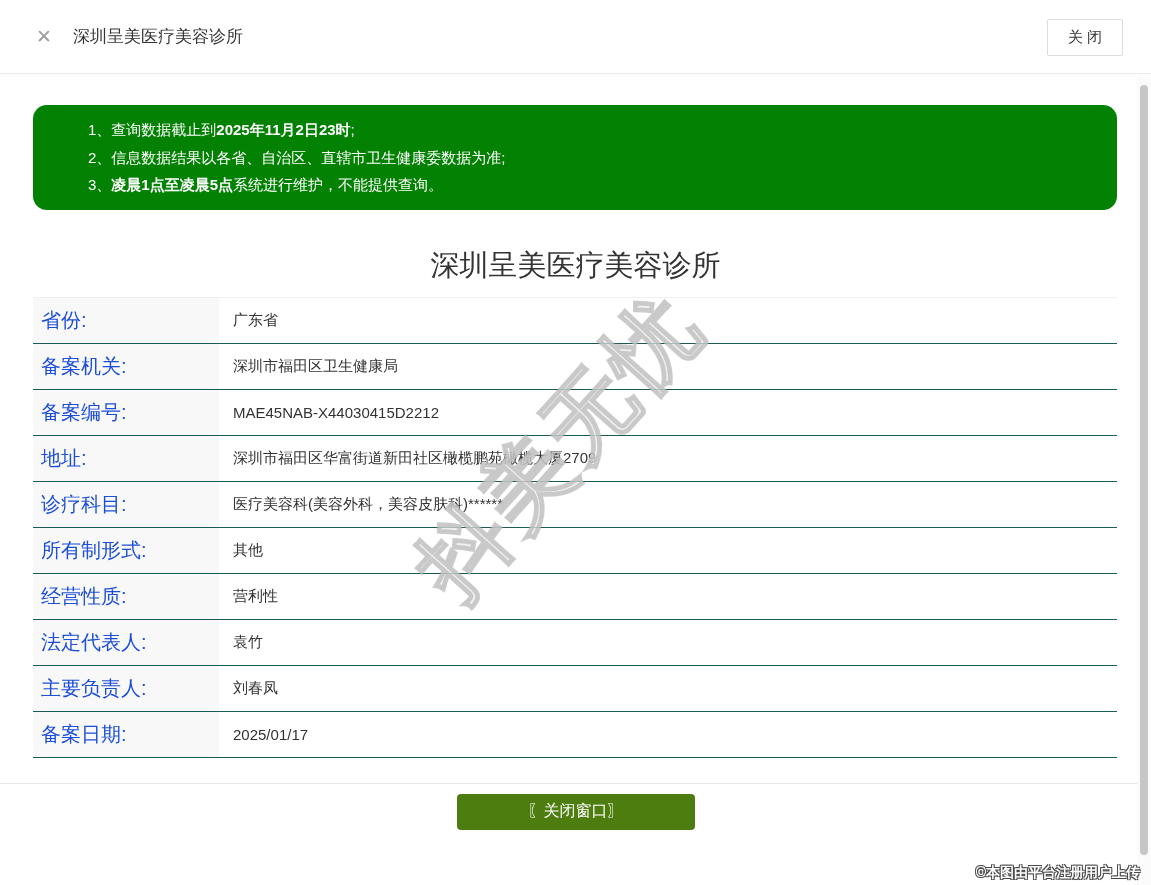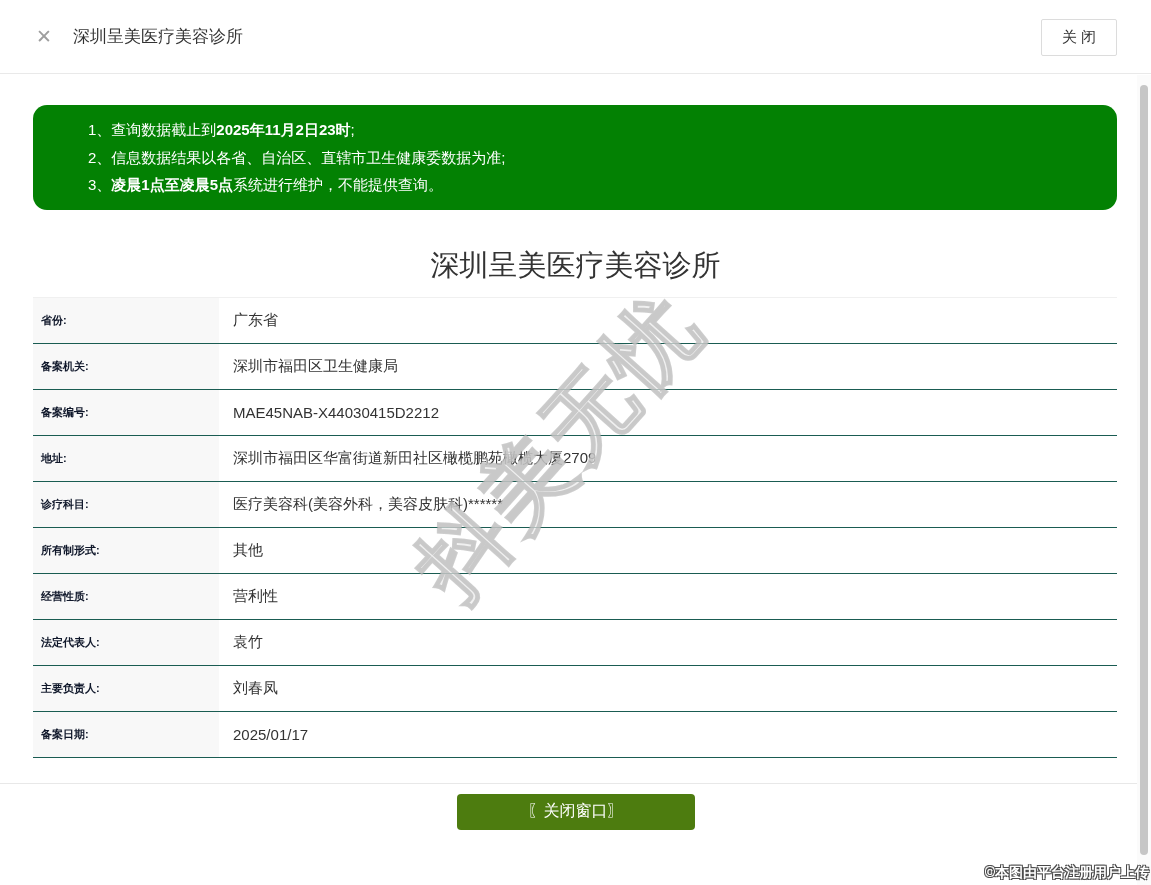--- a/index.html
+++ b/index.html
@@ -30,21 +30,21 @@
     line-height: 1;
   }
   .header-title {
     margin-left: 21px;
     font-size: 17px;
     font-weight: 400;
     color: #333;
   }
   .header-close-btn {
     position: absolute;
-    right: 34px;
+    right: 28px;
     top: 19px;
     width: 76px;
     height: 37px;
     background: #fff;
     border: 1px solid #dcdcdc;
     border-radius: 2px;
     font-size: 15px;
     color: #333;
     cursor: pointer;
     font-family: inherit;
@@ -82,24 +82,23 @@
     height: 46px;
     border-bottom: 1px solid #1a5c52;
     align-items: stretch;
   }
   .cell-label {
     width: 186px;
     background: #f8f8f8;
     display: flex;
     align-items: center;
     padding-left: 8px;
-    font-size: 11px;
-    color: #0f172a;
+    font-size: 20px;
+    color: #1d4ed8;
     flex-shrink: 0;
-    font-weight: bold;
   }
   .cell-value {
     flex: 1;
     display: flex;
     align-items: center;
     padding-left: 14px;
     font-size: 15px;
     color: #333;
   }
 
@@ -137,21 +136,21 @@
     letter-spacing: 5px;
     white-space: nowrap;
     color: rgba(255, 255, 255, 0.55);
     -webkit-text-stroke: 2px rgba(175, 175, 175, 0.6);
     text-shadow: 0 0 1px rgba(160,160,160,0.35);
     pointer-events: none;
     z-index: 8;
   }
   .wm-copyright {
     position: absolute;
-    right: 2px;
+    right: 11px;
     bottom: 3px;
     font-size: 14px;
     font-weight: 700;
     color: #fff;
     text-shadow:
       -1px -1px 0 #4a4a4a, 1px -1px 0 #4a4a4a,
       -1px 1px 0 #4a4a4a, 1px 1px 0 #4a4a4a;
     z-index: 9;
   }
 

